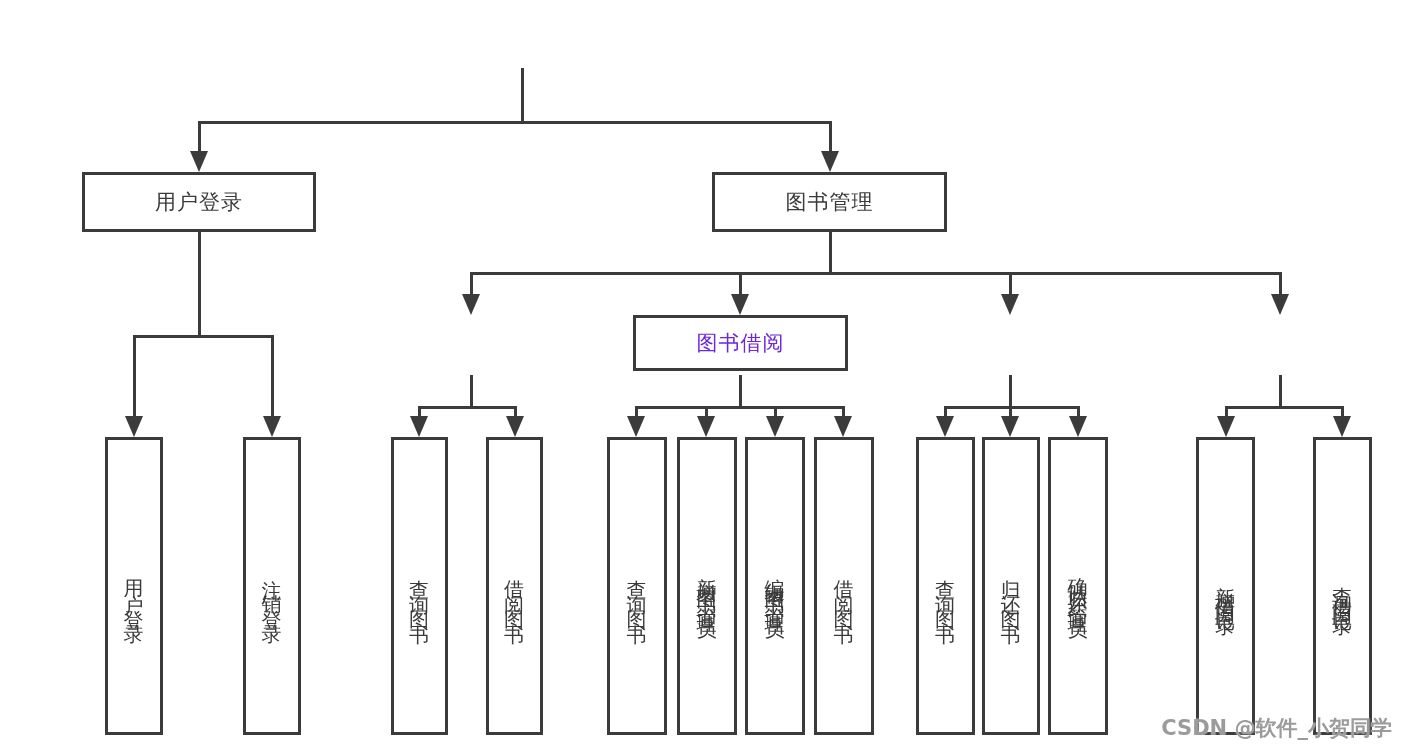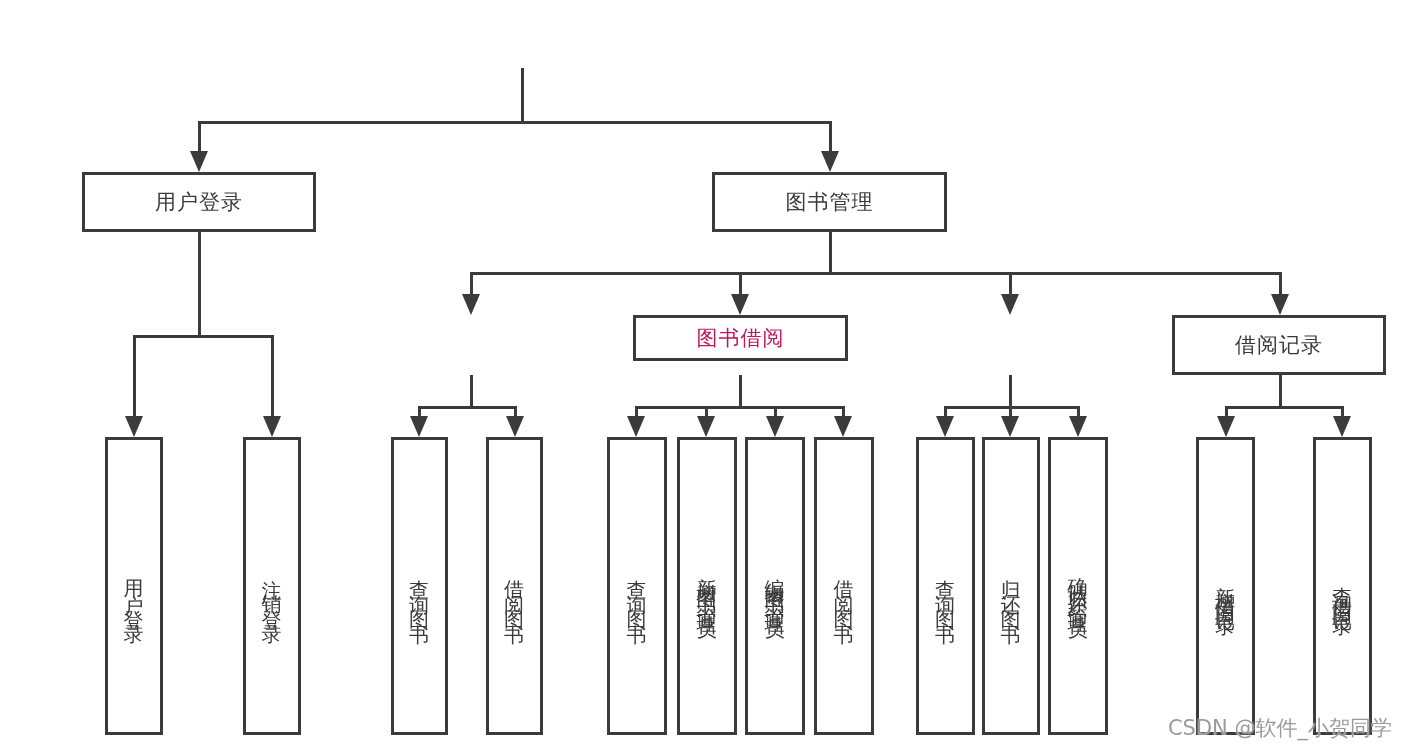--- a/index.html
+++ b/index.html
@@ -63,20 +63,21 @@
 
   .watermark {
     position: absolute;
     right: 13px;
     top: 714px;
     font-size: 21px;
     color: #9b9b9b;
     text-shadow: 0 0 2px #ffffff;
     z-index: 3;
     white-space: nowrap;
+    font-weight: bold;
   }
 </style>
 </head>
 <body>
 
 <div class="canvas" style="background: rgb(255, 255, 255);">
   <span class="watermark">CSDN @软件_小贺同学</span>
 <div class="line-v" style="left: 520.5px; top: 68px; height: 56px; background: rgb(59, 59, 59);"></div>
     <div class="line-v" style="left: 197.5px; top: 232px; height: 106px; background: rgb(59, 59, 59);"></div>
     <div class="line-v" style="left: 828.5px; top: 232px; height: 43px; background: rgb(59, 59, 59);"></div>
@@ -128,25 +129,22 @@
     <div class="arrow-shaft" style="left: 1224.5px; top: 407px; height: 12px; background: rgb(59, 59, 59);"></div>
     <div class="arrow-head" style="left: 1217px; top: 416px; border-top-color: rgb(59, 59, 59);"></div>
     <div class="arrow-shaft" style="left: 1340.5px; top: 407px; height: 12px; background: rgb(59, 59, 59);"></div>
     <div class="arrow-head" style="left: 1333px; top: 416px; border-top-color: rgb(59, 59, 59);"></div>
     <div class="node horiz" style="left: 82px; top: 172px; width: 234px; height: 60px; border-color: rgb(59, 59, 59); background: rgb(255, 255, 255); color: rgb(58, 58, 58);">
       <span>用户登录</span>
     </div>
     <div class="node horiz" style="left: 712px; top: 172px; width: 235px; height: 60px; border-color: rgb(59, 59, 59); background: rgb(255, 255, 255); color: rgb(58, 58, 58);">
       <span>图书管理</span>
     </div>
-    <div class="node horiz" style="left: 633px; top: 315px; width: 215px; height: 46px; border-color: rgb(59, 59, 59); background: rgb(255, 255, 255); color: #be185d;">
+    <div class="node horiz" style="left: 633px; top: 315px; width: 215px; height: 56px; border-color: rgb(59, 59, 59); background: rgb(255, 255, 255); color: #6d28d9;">
       <span>图书借阅</span>
-    </div>
-    <div class="node horiz" style="left: 1172px; top: 315px; width: 214px; height: 60px; border-color: rgb(59, 59, 59); background: rgb(255, 255, 255); color: rgb(58, 58, 58);">
-      <span>借阅记录</span>
     </div>
     <div class="node vert v-short" style="left: 105px; top: 437px; width: 58px; height: 298px; border-color: rgb(59, 59, 59); background: rgb(255, 255, 255); color: rgb(58, 58, 58);">
       <span>用户登录</span>
     </div>
     <div class="node vert v-short" style="left: 243px; top: 437px; width: 58px; height: 298px; border-color: rgb(59, 59, 59); background: rgb(255, 255, 255); color: rgb(58, 58, 58);">
       <span>注销登录</span>
     </div>
     <div class="node vert v-short" style="left: 391px; top: 437px; width: 57px; height: 298px; border-color: rgb(59, 59, 59); background: rgb(255, 255, 255); color: rgb(58, 58, 58);">
       <span>查询图书</span>
     </div>

